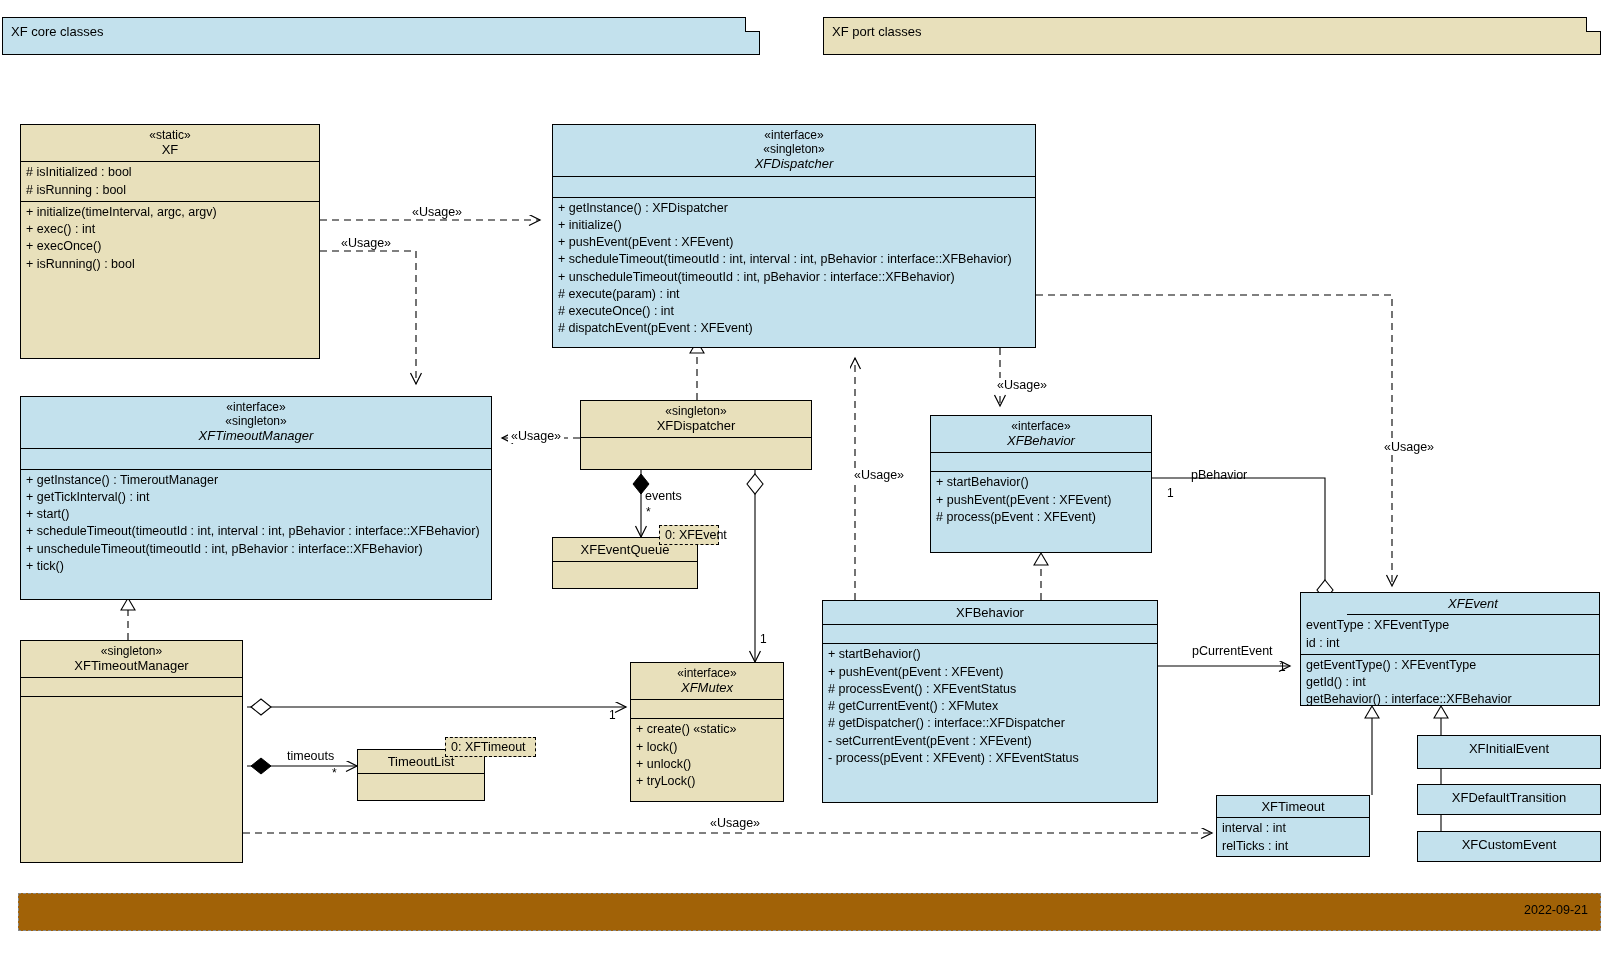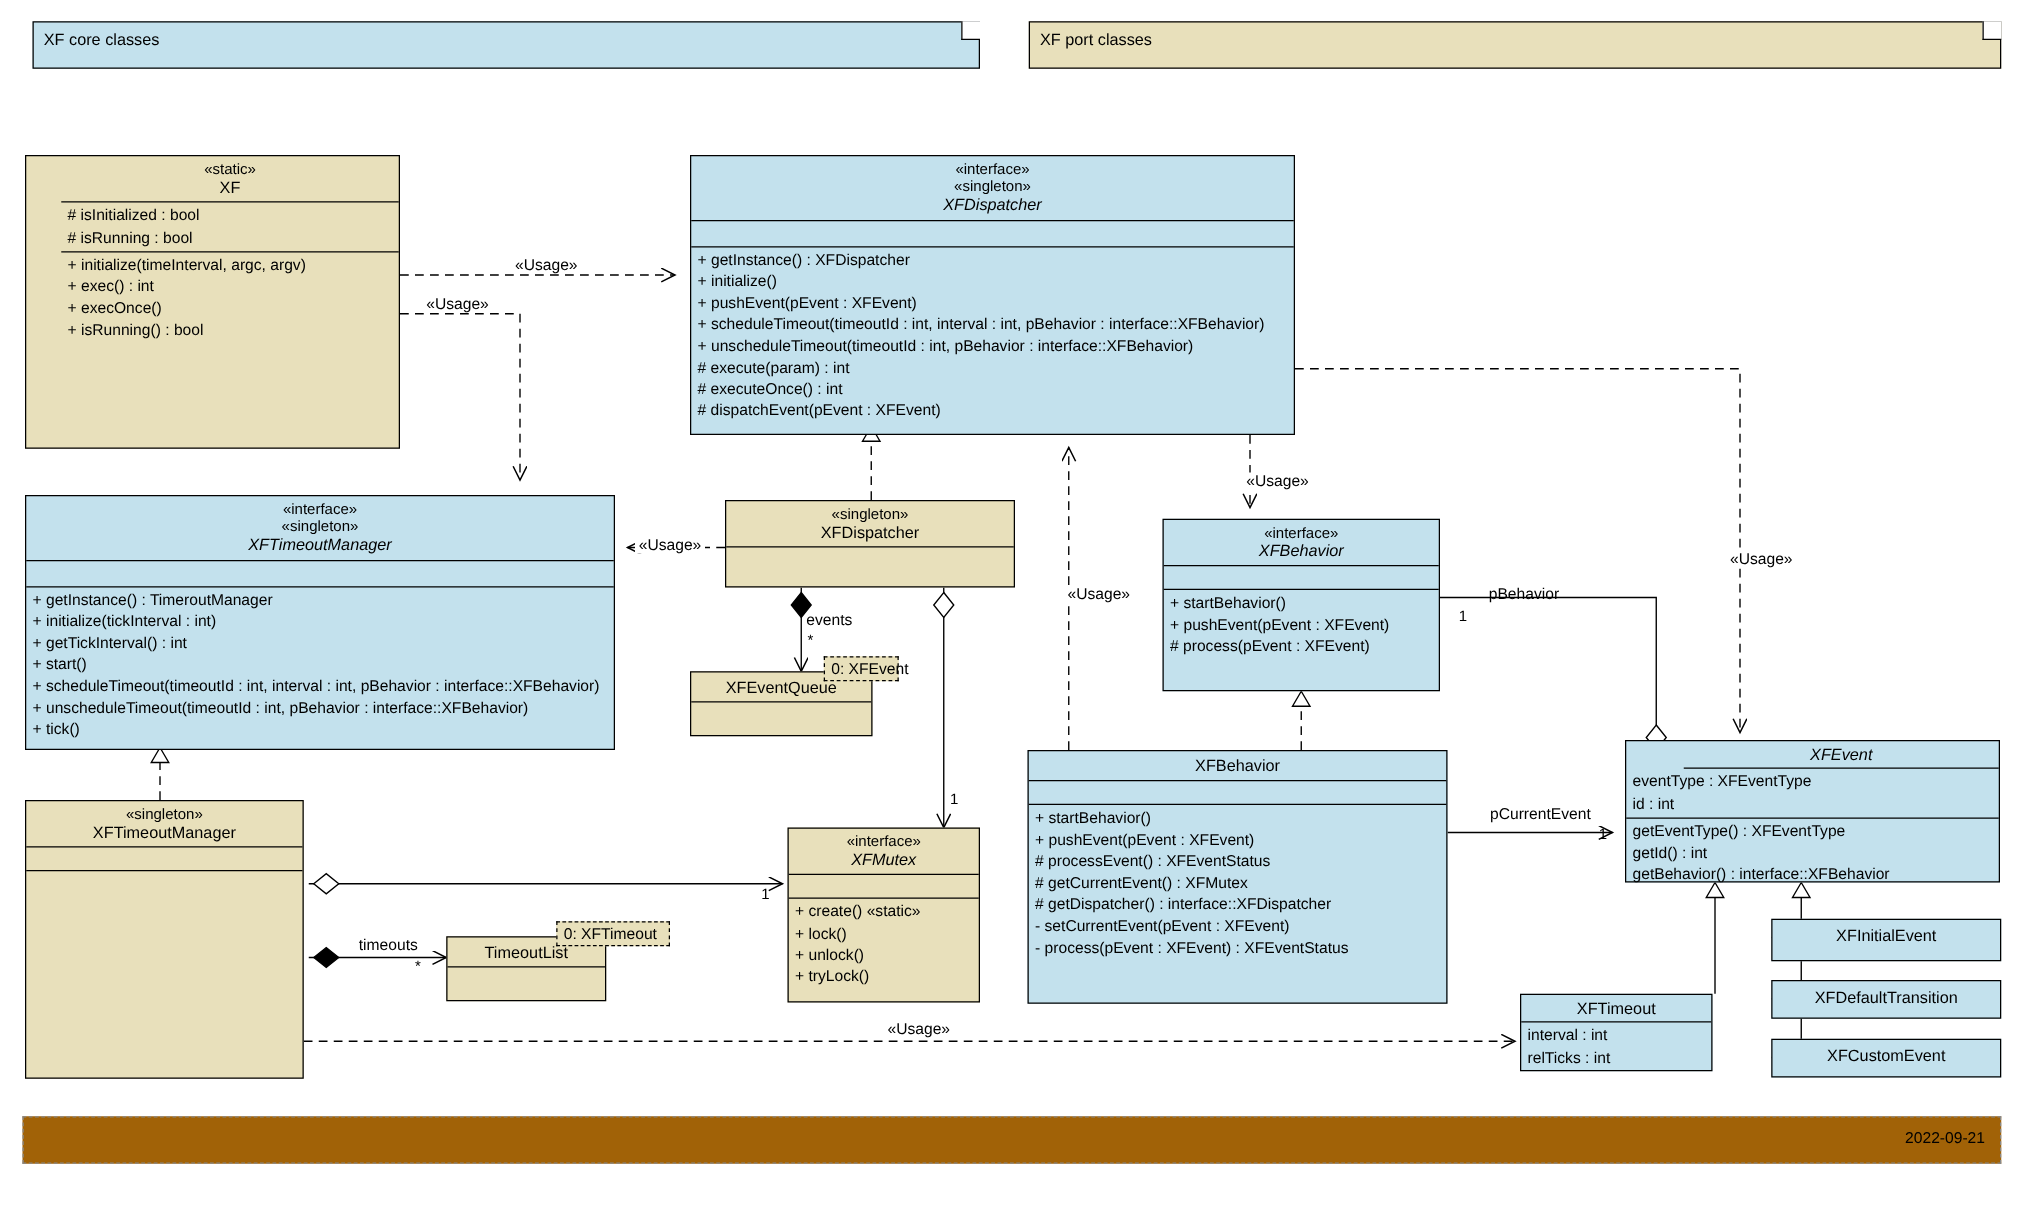--- a/index.html
+++ b/index.html
@@ -91,21 +91,21 @@
   }
   .footer .date{
     position:absolute;right:12px;top:9px;font-size:12.5px;
   }
 </style>
 </head>
 <body>
 
 <div id="canvas">
 
-  <div class="pkg blue" style="left:26px;top:17px;width:758px;height:38px;">
+  <div class="pkg blue" style="left:2px;top:17px;width:758px;height:38px;">
     <span>XF core classes</span>
     <span class="dogear"></span>
   </div>
 
   <div class="pkg yellow" style="left:823px;top:17px;width:778px;height:38px;">
     <span>XF port classes</span>
     <span class="dogear"></span>
   </div>
 
   <svg class="ov" viewBox="0 0 1620 970">
@@ -182,21 +182,21 @@
     <path d="M1441,860 L1441,718" stroke="#000" stroke-width="1.1" fill="none"></path>
     <path d="M1434,718 L1441,706 L1448,718 Z" fill="#ffffff" stroke="#000" stroke-width="1.1"></path>
     <path d="M1441,750 L1417,750" stroke="#000" stroke-width="1.1" fill="none"></path>
     <path d="M1441,799 L1417,799" stroke="#000" stroke-width="1.1" fill="none"></path>
     <path d="M1441,846 L1417,846" stroke="#000" stroke-width="1.1" fill="none"></path>
 
      XFTimeout : Usage (bottom long dashed) ======= --&gt;
     <path d="M243,833 L1212,833" stroke="#000" stroke-width="1.1" fill="none" stroke-dasharray="7,5" marker-end="url(#oarrow)"></path>
   </svg>
 
-  <div class="box yellow" style="left:20px;top:124px;width:300px;height:235px;padding-left:28px;">
+  <div class="box yellow" style="left:20px;top:124px;width:300px;height:235px;">
     <div class="hdr">
       <span class="stereo">«static»</span>
       <span class="cname">XF</span>
     </div>
     <div class="attrs">
       <span class="row"># isInitialized : bool</span>
       <span class="row"># isRunning : bool</span>
     </div>
     <div class="ops">
       <span class="row">+ initialize(timeInterval, argc, argv)</span>
@@ -227,21 +227,20 @@
 
   <div class="box blue" style="left:20px;top:396px;width:472px;height:204px;">
     <div class="hdr">
       <span class="stereo">«interface»</span>
       <span class="stereo">«singleton»</span>
       <span class="cname italic">XFTimeoutManager</span>
     </div>
     <div class="empty-compartment"></div>
     <div class="ops">
       <span class="row">+ getInstance() : TimeroutManager</span>
-      <span class="row">+ initialize(tickInterval : int)</span>
       <span class="row">+ getTickInterval() : int</span>
       <span class="row">+ start()</span>
       <span class="row">+ scheduleTimeout(timeoutId : int, interval : int, pBehavior : interface::XFBehavior)</span>
       <span class="row">+ unscheduleTimeout(timeoutId : int, pBehavior : interface::XFBehavior)</span>
       <span class="row">+ tick()</span>
     </div>
   </div>
 
   <div class="box yellow" style="left:580px;top:400px;width:232px;height:70px;">
     <div class="hdr">

